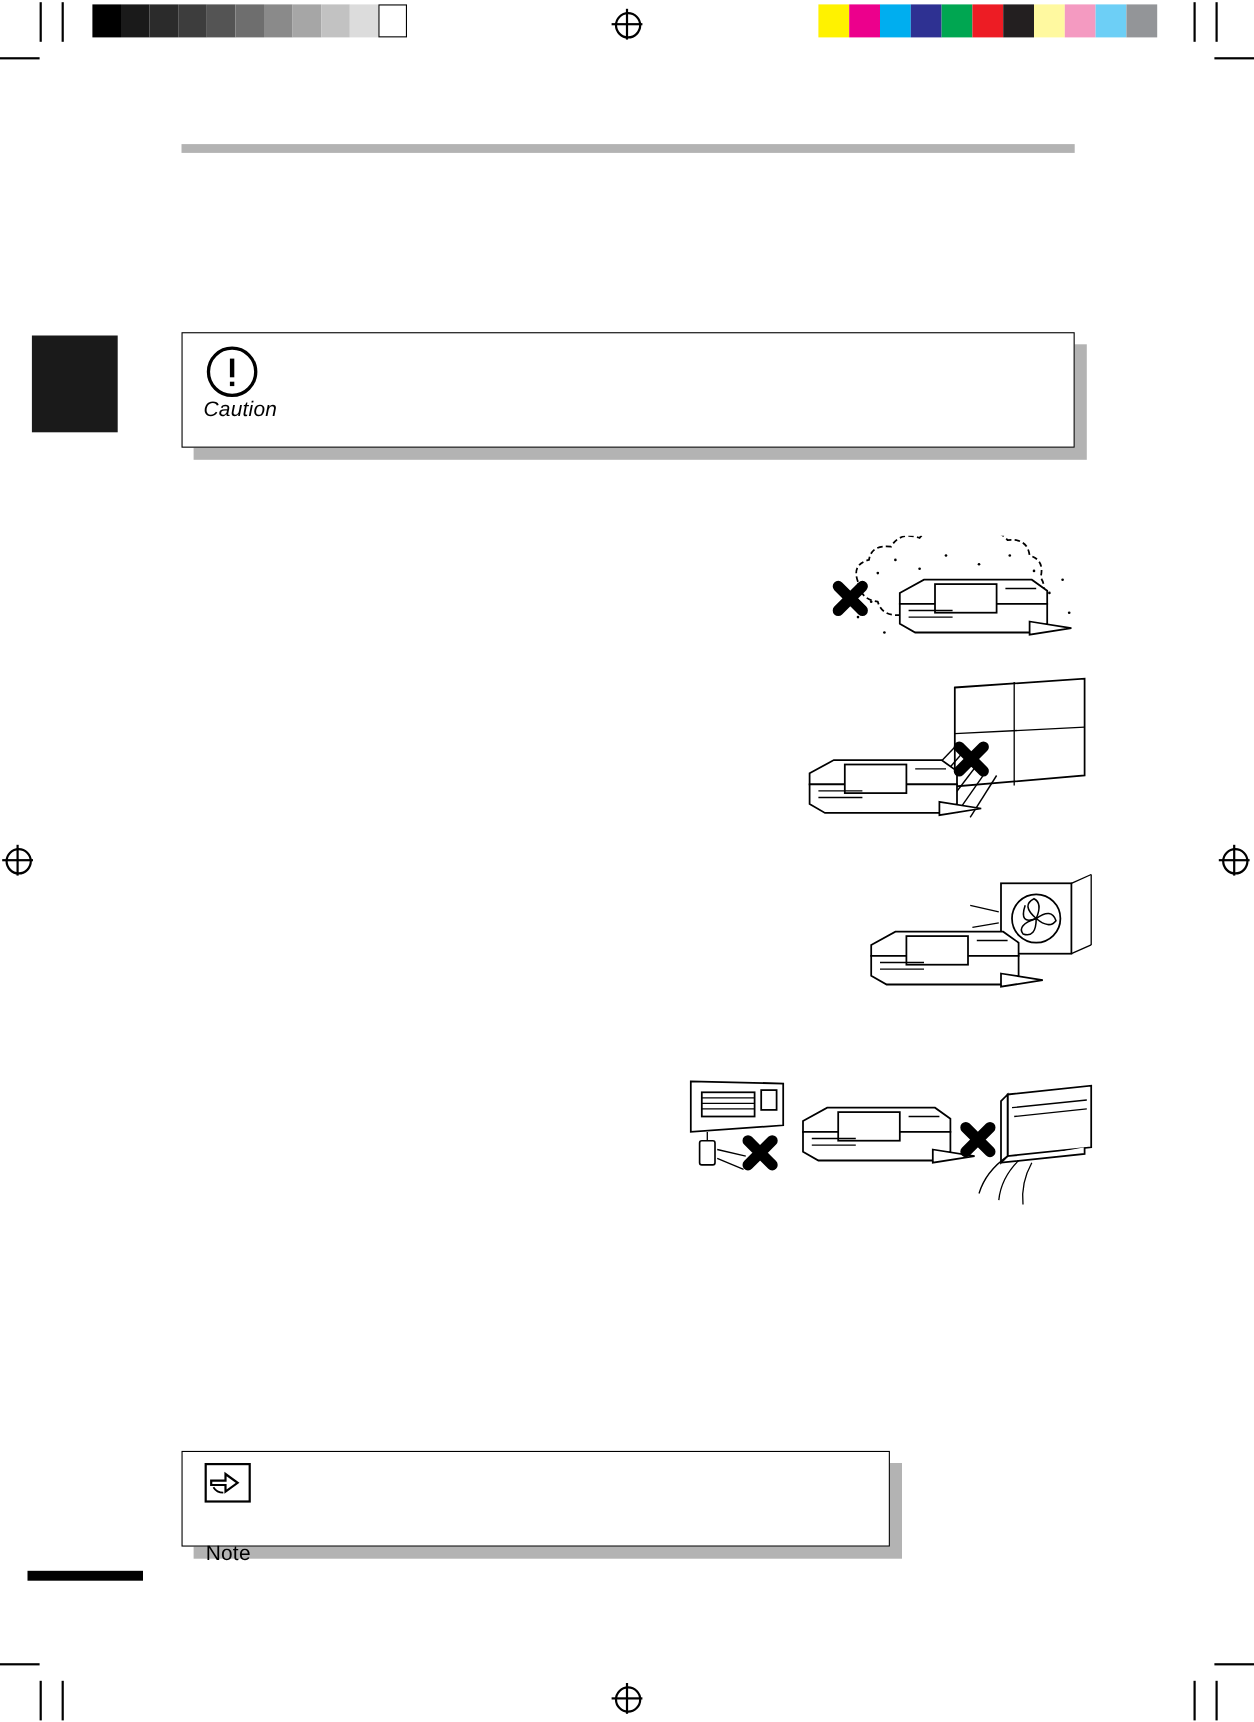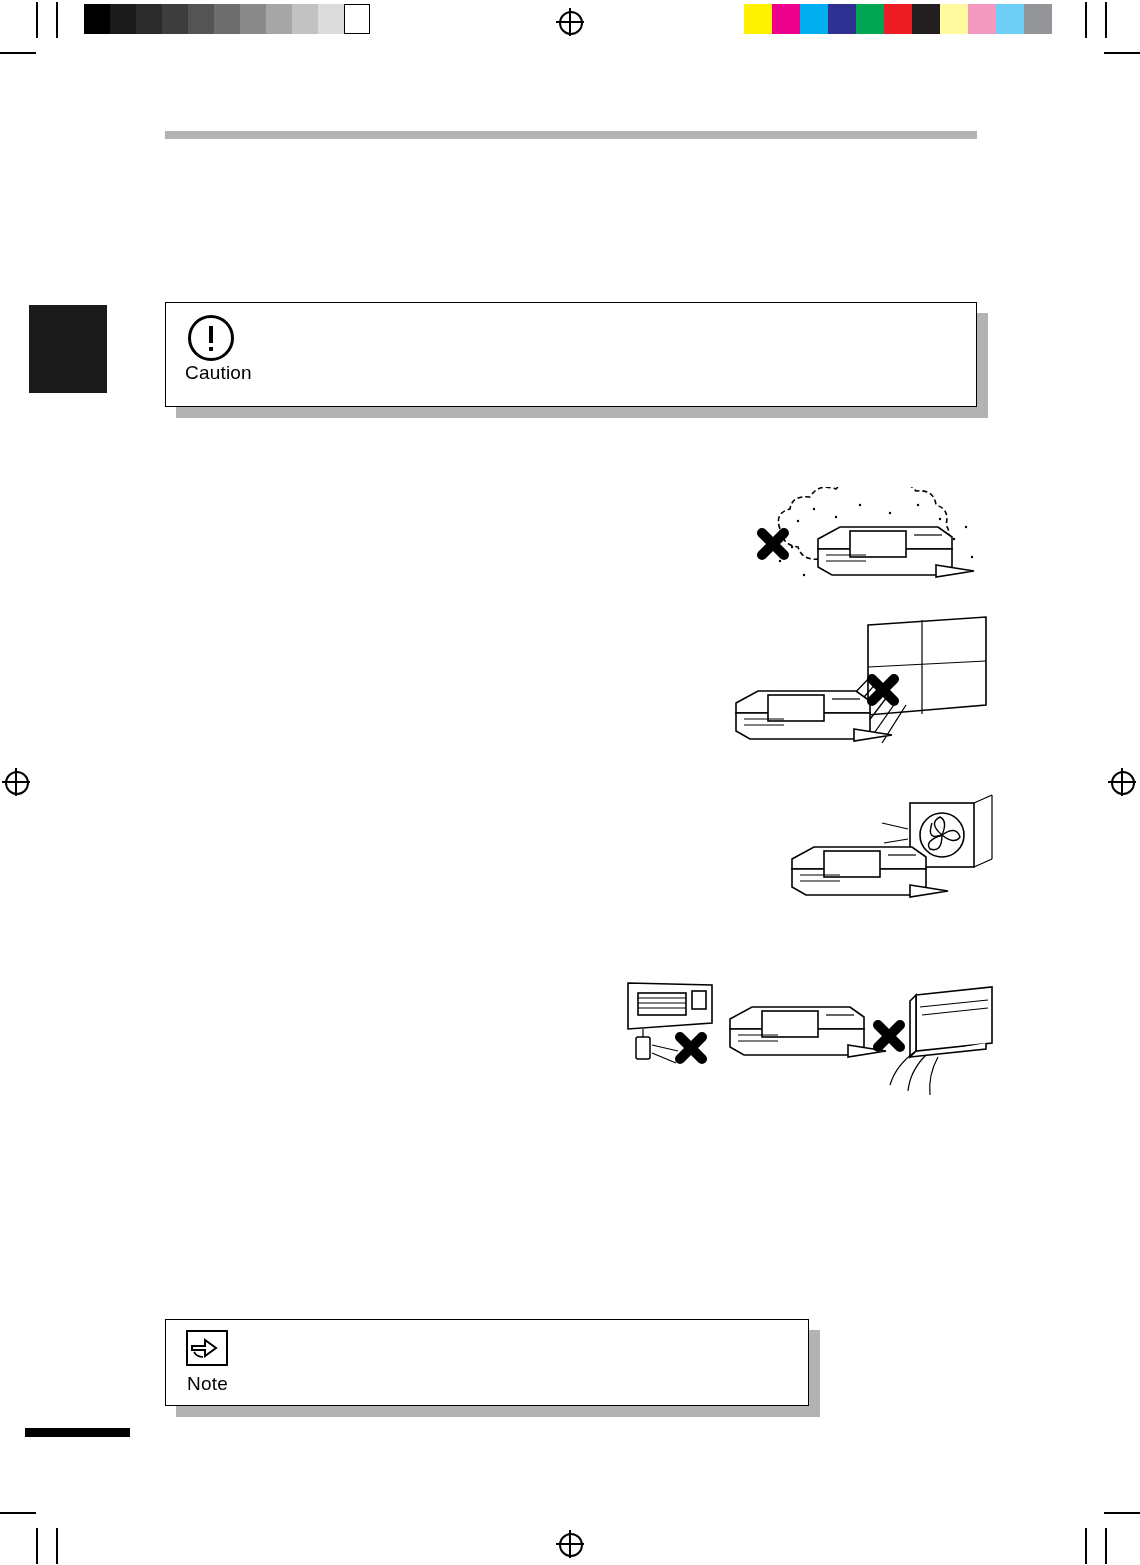--- a/index.html
+++ b/index.html
@@ -128,31 +128,31 @@
   }
   .caution-icon::after {
     content: "";
     position: absolute;
     left: 50%;
     margin-left: -2px;
     top: 29px;
     width: 4px; height: 4px;
     background: #000;
   }
-  .caution-label { left: 185px; top: 362px; }
+  .caution-label { left: 185px; top: 362px; font-style: italic; }
 
   
   .note-icon {
     position: absolute;
     left: 186px; top: 1330px;
     width: 42px; height: 36px;
     border: 2px solid #000;
     box-sizing: border-box;
   }
-  .note-label { left: 187px; top: 1373px; }
+  .note-label { left: 187px; top: 1402px; }
 
   
   .illus {
     position: absolute;
   }
   .illus svg { display: block; }
 </style>
 </head>
 <body>
 

